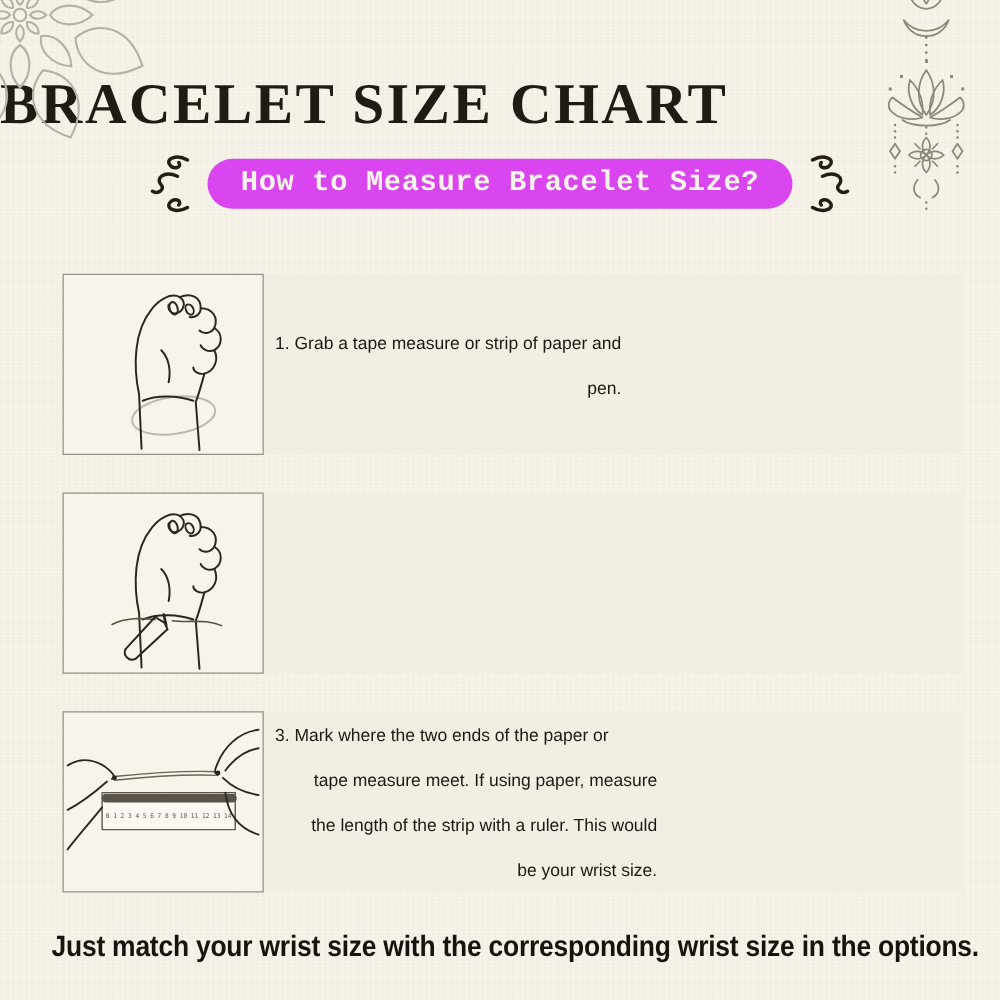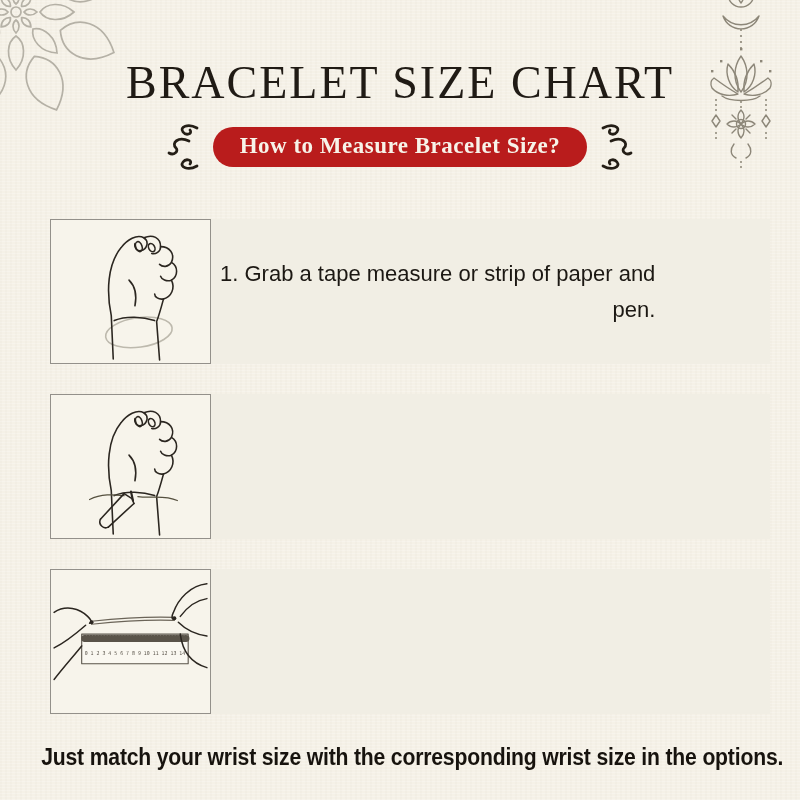--- a/index.html
+++ b/index.html
@@ -9,43 +9,43 @@
     background-image:
       repeating-linear-gradient(0deg, rgba(255,255,255,.20) 0 1px, rgba(0,0,0,0) 1px 3px),
       repeating-linear-gradient(90deg, rgba(125,115,92,.025) 0 2px, rgba(0,0,0,0) 2px 5px);
     font-family:"Liberation Sans", sans-serif;
     color:#1c1813;
   }
   .ornament{position:absolute;pointer-events:none;}
   #mandala{top:-118px;left:-114px;}
   #lotus{top:-6px;right:4px;}
   .title{
-    margin-top:56px;text-align:center;
-    font-family:"Liberation Serif", serif;font-weight:400;
+    margin-top:56px;
+    font-family:"Liberation Serif", serif;font-weight:700;
     font-size:46px;letter-spacing:2px;color:#201b15;
   }
   .badge-row{margin-top:13px;display:flex;justify-content:center;align-items:center;gap:13px;}
   .badge-pill{
-    background:#b91c1c;color:#f7f3e9;border-radius:22px;
+    background:#d946ef;color:#f7f3e9;border-radius:22px;
     padding:6px 27px 8px;
-    font-family:Liberation Serif, serif;font-weight:700;font-size:23px;
+    font-family:Liberation Mono, monospace;font-weight:700;font-size:23px;
     letter-spacing:.5px;white-space:nowrap;
   }
   .steps{margin-top:47px;}
   .step-row{display:flex;align-items:stretch;margin:0 30px 30px 50px;height:145px;position:relative;}
   .step-box{
     width:159px;height:143px;border:1px solid #93908a;background:#f7f4eb;
     flex:none;display:flex;align-items:center;justify-content:center;z-index:1;
   }
   .step-panel{
     position:absolute;left:161px;top:0;right:0;bottom:0;background:#f1eee4;z-index:0;
   }
   .step-text{
     position:relative;z-index:1;margin-left:9px;display:flex;flex-direction:column;justify-content:center;
-    font-size:22px;line-height:36px;color:#1c1813;
+    font-size:14px;line-height:36px;color:#1c1813;
   }
   .line{white-space:nowrap;}
   .line.cont{padding-left:29px;text-align:right;}
   .footer{
     margin-top:8px;text-align:center;
   }
   .footer-inner{
     display:inline-block;white-space:nowrap;transform:scaleX(.90);transform-origin:center;
     font-weight:700;font-size:23.5px;letter-spacing:-.2px;color:#17130e;
   }
@@ -226,19 +226,25 @@
         <circle cx="124" cy="48" r="2" fill="#2b2620" stroke="none"></circle>
         <path d="M2,42 C14,34 28,38 36,46 C39,49 41,51 38,53"></path>
         <path d="M2,78 C14,72 26,62 34,55"></path>
         <path d="M2,110 C12,97 22,86 30,76"></path>
         <path d="M157,13 C140,15 128,28 123,42 C121,46 121,49 124,49"></path>
         <path d="M157,28 C144,30 136,38 130,46"></path>
         <path d="M157,66 C144,64 134,58 128,52"></path>
         <path d="M157,98 C140,93 132,80 130,64"></path>
       </svg>
     </div>
+    <div class="step-text">
+      <div class="line">3. Mark where the two ends of the paper or</div>
+      <div class="line cont">tape measure meet. If using paper, measure</div>
+      <div class="line cont">the length of the strip with a ruler. This would</div>
+      <div class="line cont">be your wrist size.</div>
+    </div>
   </div>
 
 </div>
 
 <div class="footer">
   <span class="footer-inner">Just match your wrist size with the corresponding wrist size in the options.</span>
 </div>
 
 </body></html>

